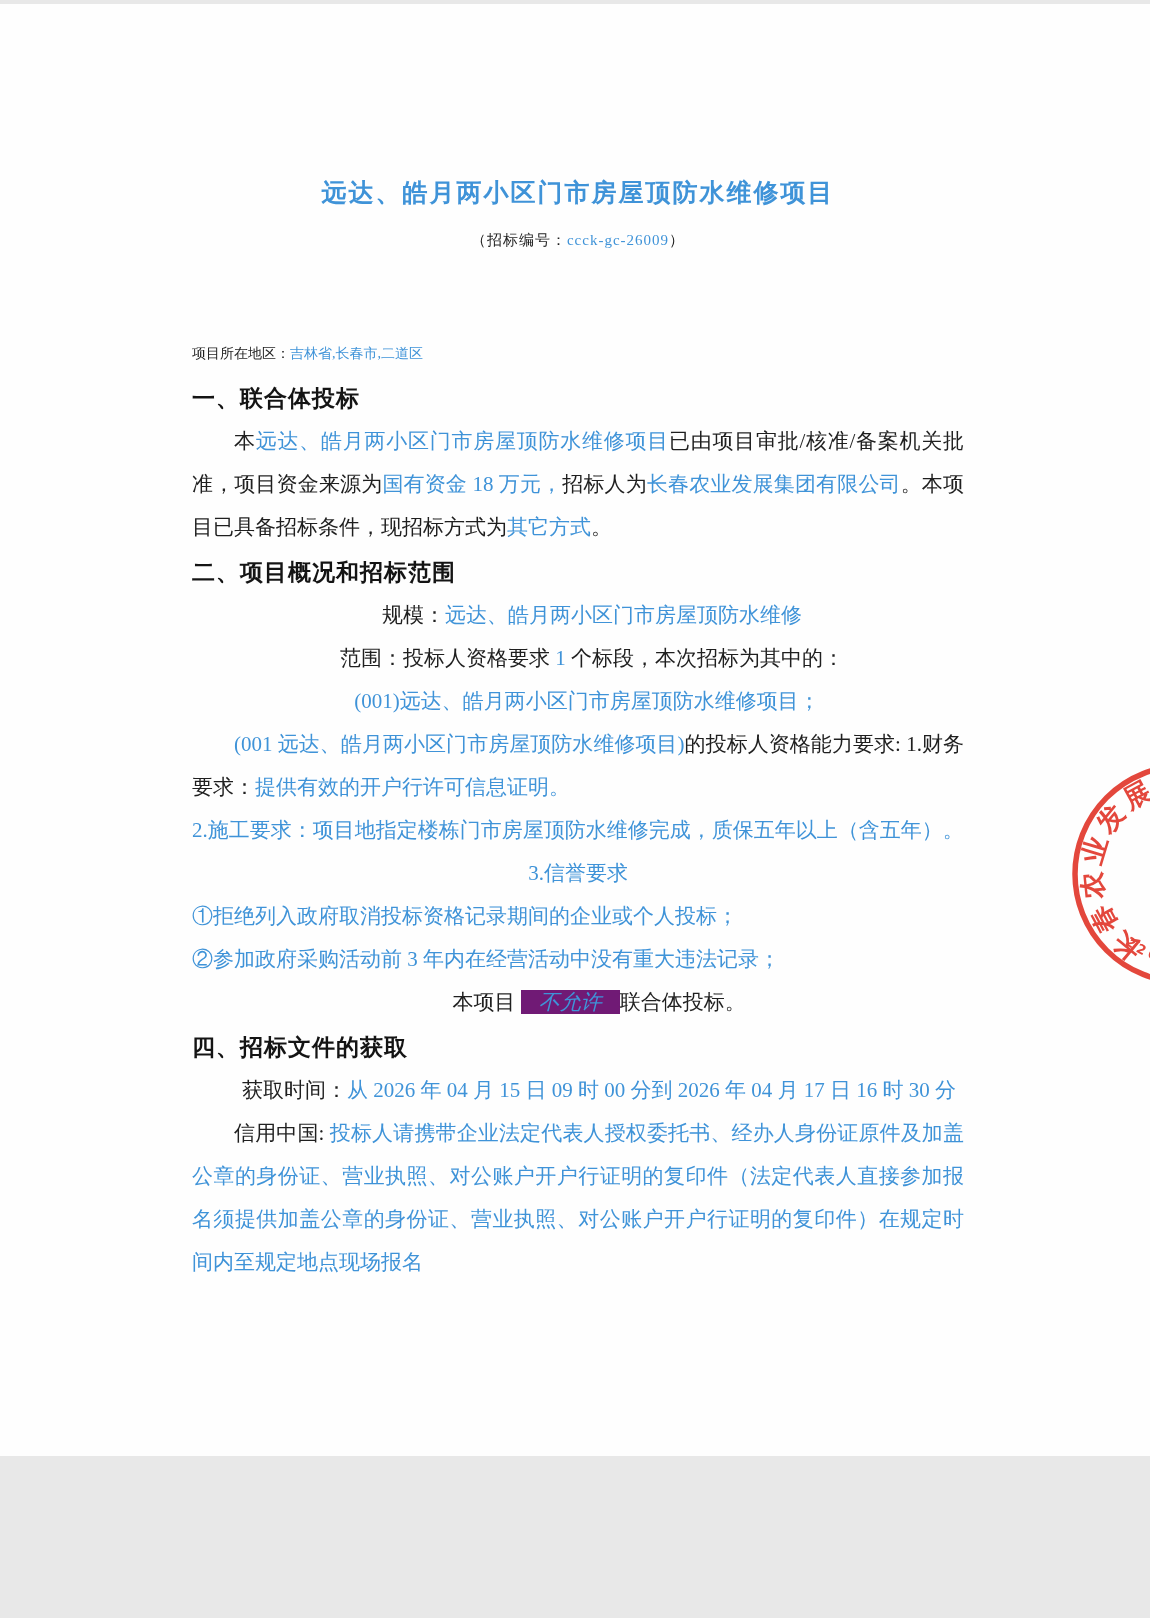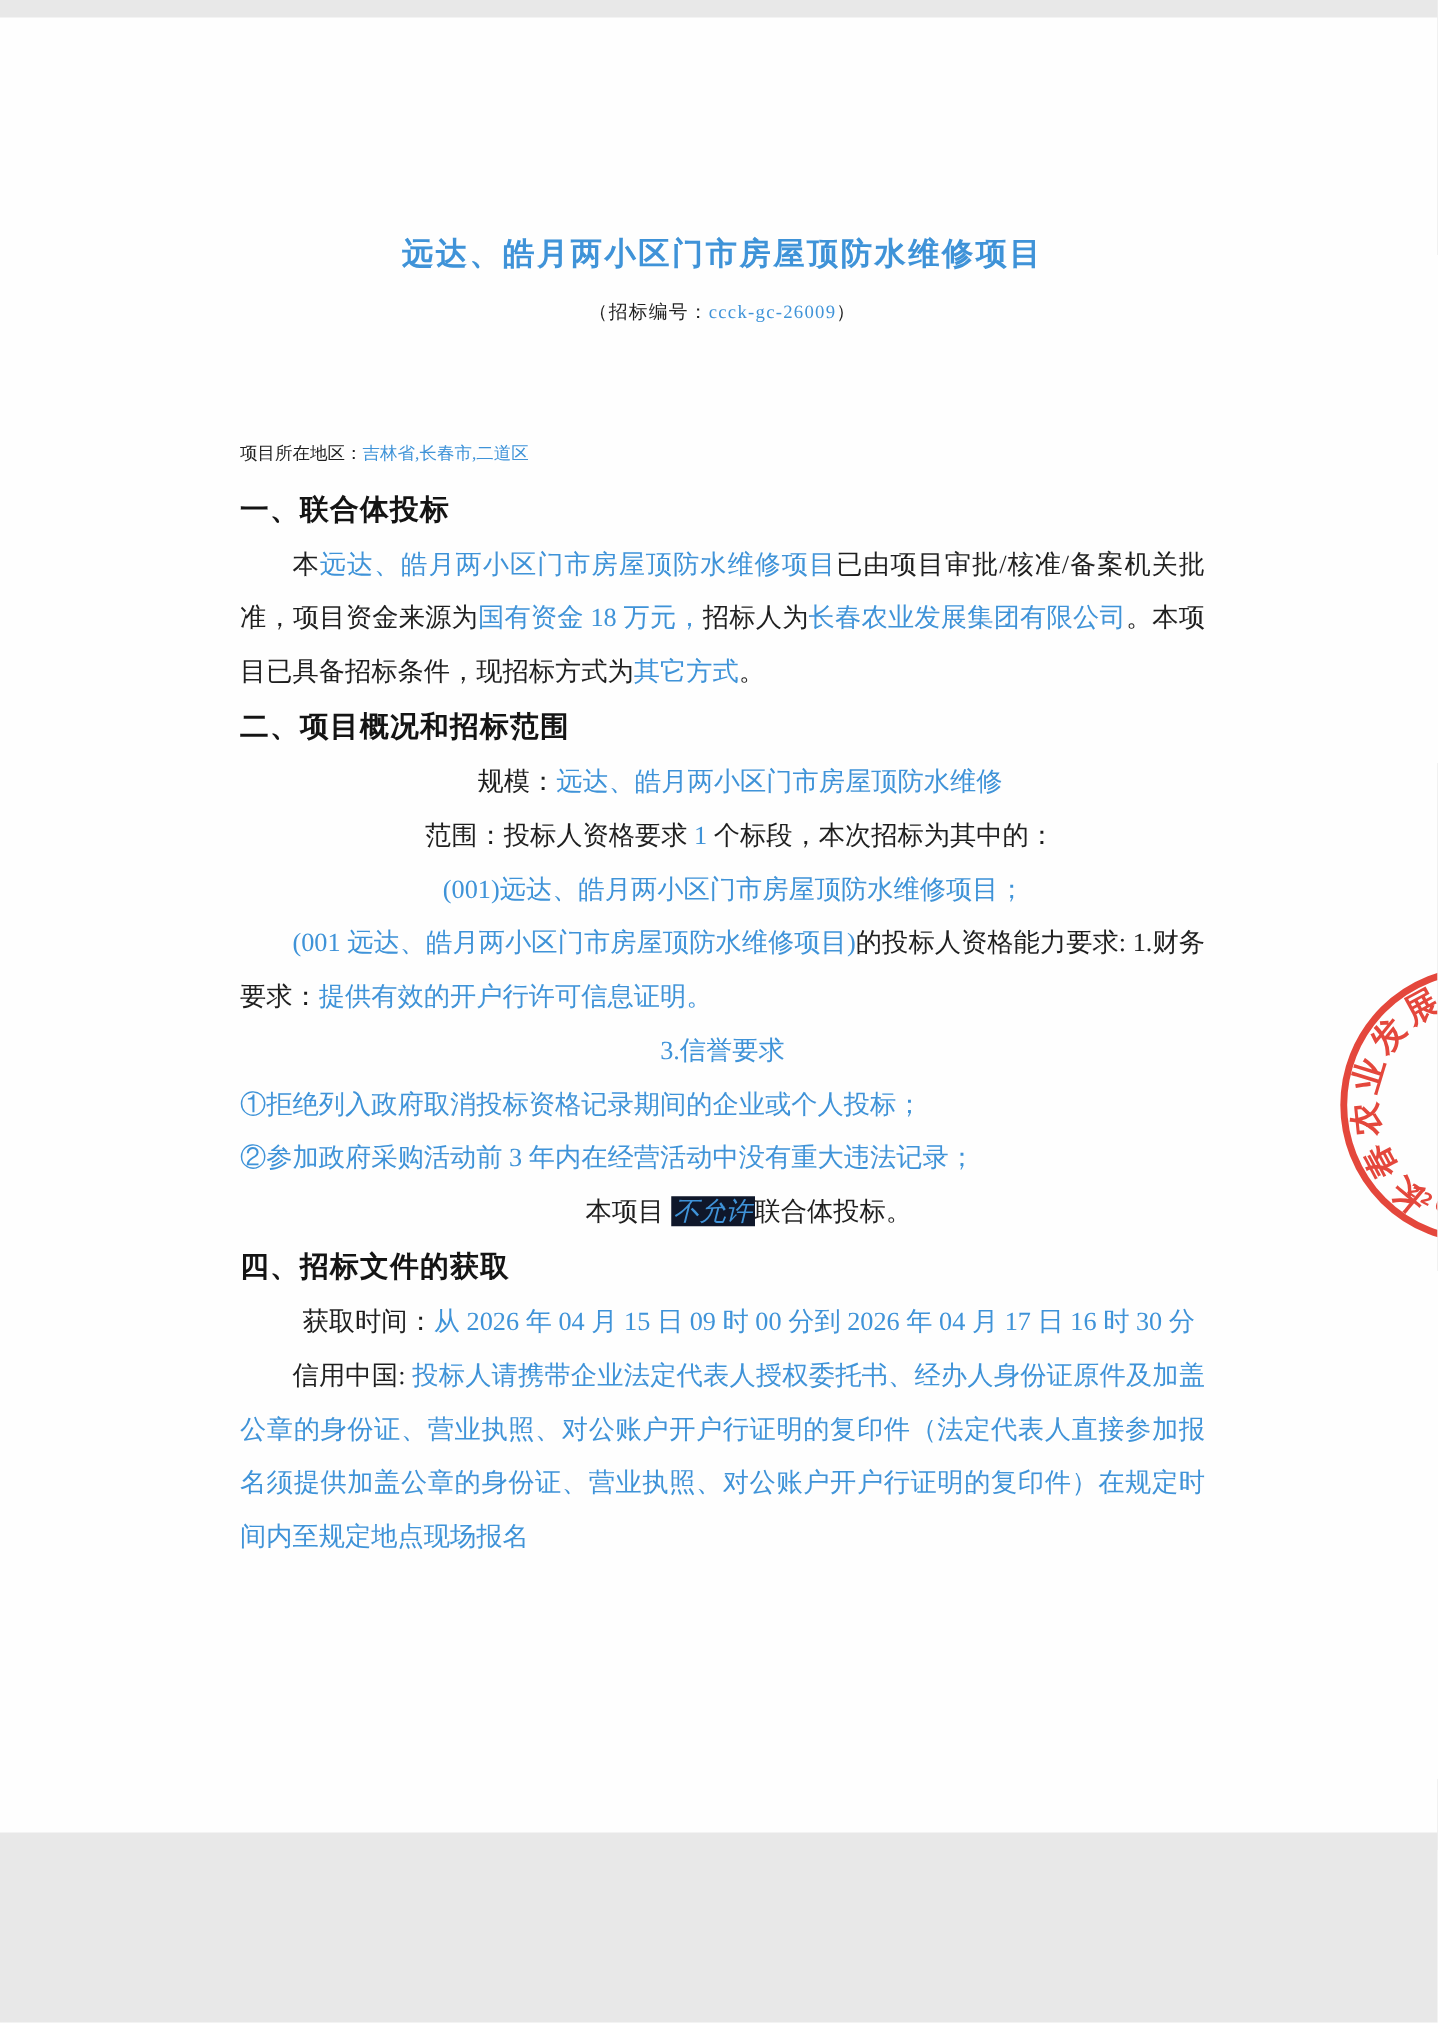--- a/index.html
+++ b/index.html
@@ -1,21 +1,21 @@
 <!DOCTYPE html>
 <html><head>
 <meta charset="utf-8">
 <style>
   * { box-sizing: border-box; }
   html, body { margin: 0; padding: 0; background: #e8e8e8; }
   .page {
     position: relative;
     width: 1150px;
     height: 1452px;
-    margin: 14px auto;
+    margin: 4px auto;
     background: #fefefe;
     overflow: hidden;
     font-family: "Liberation Serif", serif;
     color: #1f1f1f;
   }
   .content {
     position: absolute;
     left: 192px;
     top: 0;
     width: 772px;
@@ -59,22 +59,22 @@
     text-align: justify;
   }
   .para.noj { text-align: center; }
   .indent { text-indent: 42px; }
   .sub1 { padding-left: 28px; }
   .sub2 { padding-left: 18px; }
   .b { color: #3f93d8; }
   .jv-value {
     color: #3f93d8;
     font-style: italic;
-    background: #0f172a;
-    padding: 0 2px;
+    background: #701a75;
+    padding: 0 18px;
   }
   .seal {
     position: absolute;
     left: 1033px;
     top: 720px;
     width: 300px;
     height: 300px;
     pointer-events: none;
     opacity: 0.93;
   }
@@ -99,20 +99,21 @@
 
     <p class="para noj sub1"><span>规模：</span><span class="b">远达、皓月两小区门市房屋顶防水维修</span></p>
 
     <p class="para noj sub1"><span>范围：</span><span>投标人资格要求 </span><span class="b">1</span><span> 个标段，本次招标为其中的：</span></p>
 
     <p class="para noj sub2 b">(001)远达、皓月两小区门市房屋顶防水维修项目；</p>
 
 
     <p class="para indent"><span class="b">(001 远达、皓月两小区门市房屋顶防水维修项目)</span><span>的投标人资格能力要求: 1.财务要求：</span><span class="b">提供有效的开户行许可信息证明。</span></p>
 
+    <p class="para b">2.施工要求：项目地指定楼栋门市房屋顶防水维修完成，质保五年以上（含五年）。</p>
 
     <p class="para noj b">3.信誉要求</p>
 
     <p class="para b">①拒绝列入政府取消投标资格记录期间的企业或个人投标；</p>
 
     <p class="para b">②参加政府采购活动前 3 年内在经营活动中没有重大违法记录；</p>
 
 
     <p class="para noj indent"><span>本项目 </span><span class="jv-value">不允许</span><span>联合体投标。</span></p>
 

